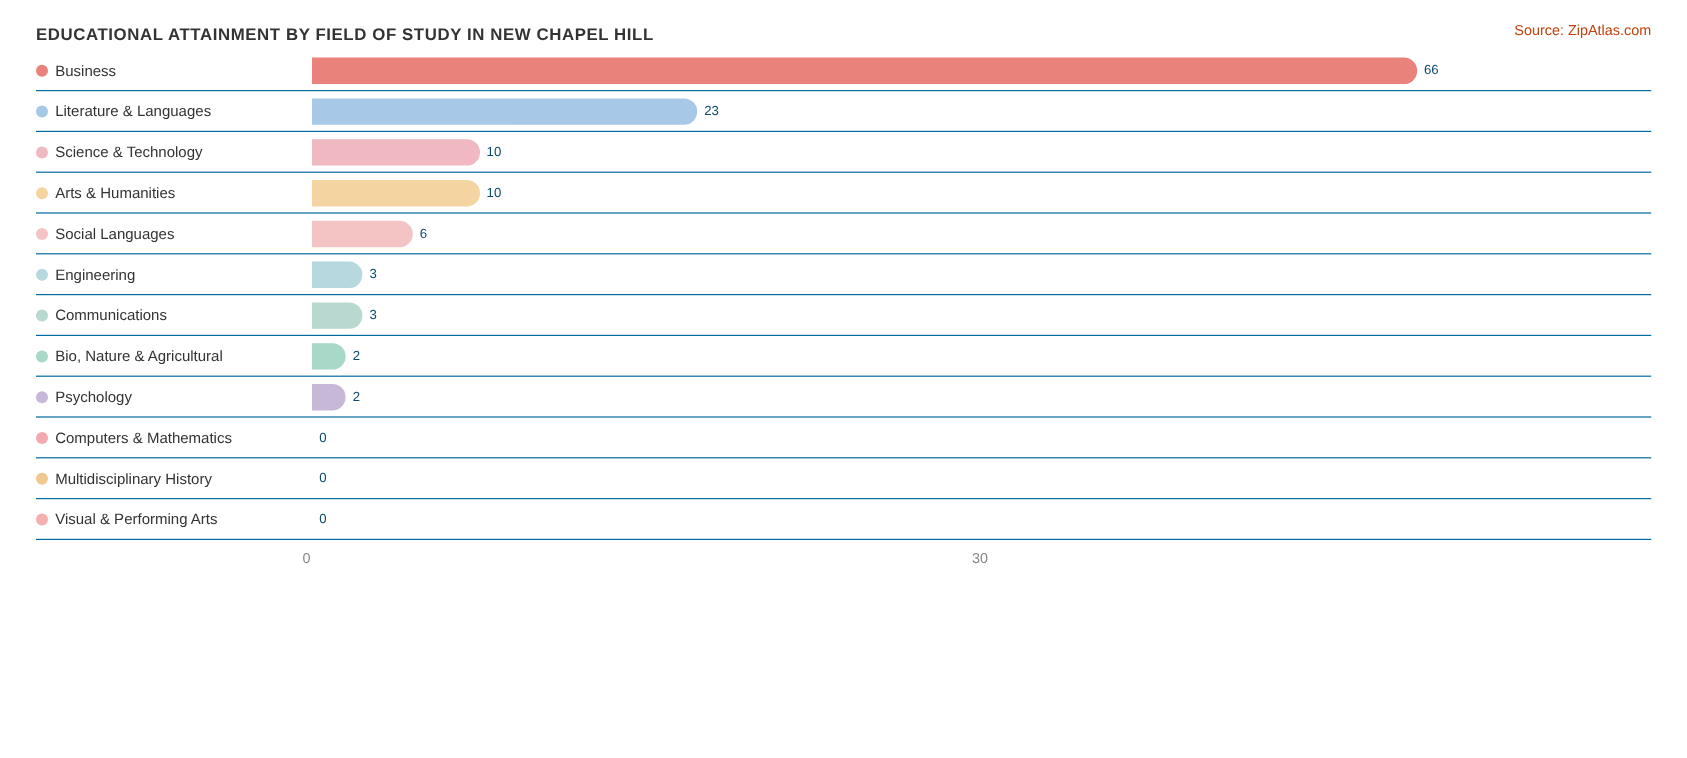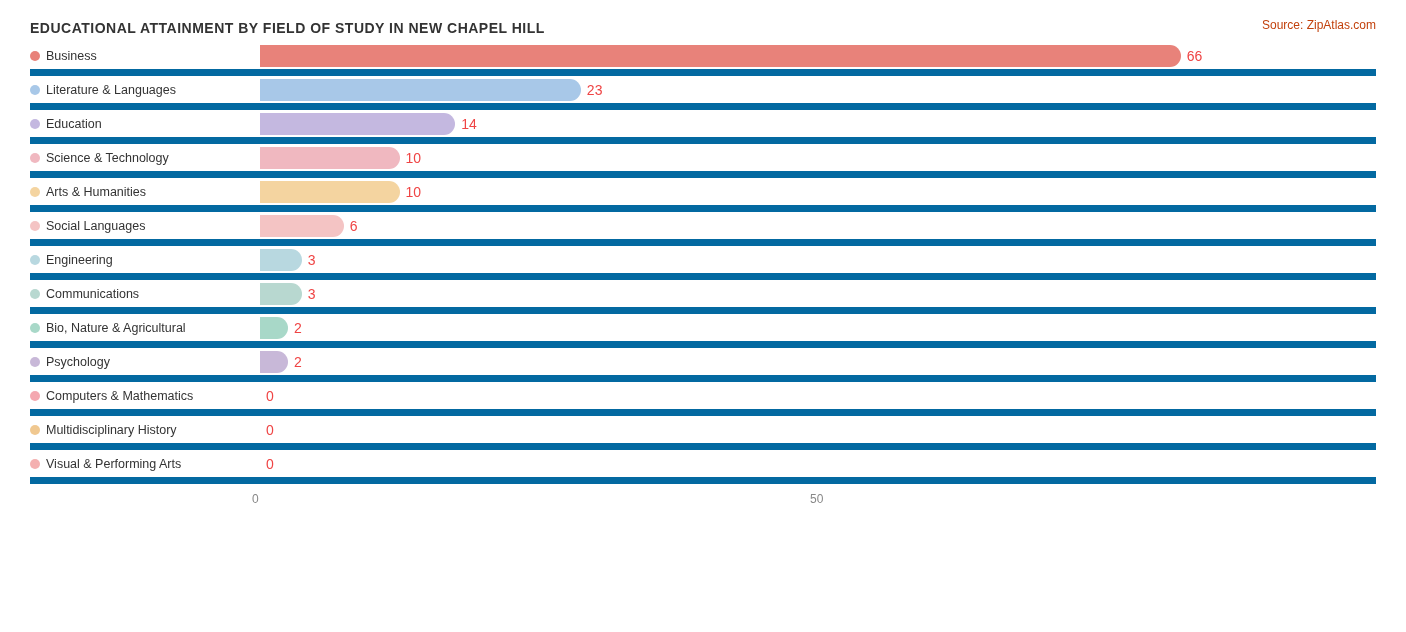--- a/index.html
+++ b/index.html
@@ -26,21 +26,21 @@
       margin-bottom: 10px;
     }
     .chart-area {
       position: relative;
       margin-top: 10px;
     }
     .bar-row {
       display: flex;
       align-items: center;
       height: 34px;
-      border-bottom: 7px solid #0369a1;
+      border-bottom: 1px solid #0369a1;
       position: relative;
     }
     .bar-label {
       width: 230px;
       min-width: 230px;
       font-size: 12.5px;
       color: #333;
       padding-right: 6px;
       display: flex;
       align-items: center;
@@ -58,22 +58,22 @@
       height: 22px;
       display: flex;
       align-items: center;
     }
     .bar {
       height: 22px;
       border-radius: 0 11px 11px 0;
       position: relative;
     }
     .bar-value {
-      font-size: 14px;
-      color: #ef4444;
+      font-size: 11px;
+      color: #0c4a6e;
       margin-left: 6px;
       white-space: nowrap;
     }
     .x-axis {
       display: flex;
       margin-left: 230px;
       margin-top: 8px;
       position: relative;
     }
     .x-tick {
@@ -105,30 +105,20 @@
         <span class="dot" style="background:#a8c8e8"></span>
         <span>Literature &amp; Languages</span>
       </div>
       <div class="bar-container">
         <div class="bar" style="width:28.749999999999996%; background:#a8c8e8; min-width:4px;"></div>
         <span class="bar-value">23</span>
       </div>
     </div>
 
 
-    <div class="bar-row">
-      <div class="bar-label">
-        <span class="dot" style="background:#c4b8e0"></span>
-        <span>Education</span>
-      </div>
-      <div class="bar-container">
-        <div class="bar" style="width:17.5%; background:#c4b8e0; min-width:4px;"></div>
-        <span class="bar-value">14</span>
-      </div>
-    </div>
 
 
     <div class="bar-row">
       <div class="bar-label">
         <span class="dot" style="background:#f0b8c0"></span>
         <span>Science &amp; Technology</span>
       </div>
       <div class="bar-container">
         <div class="bar" style="width:12.5%; background:#f0b8c0; min-width:4px;"></div>
         <span class="bar-value">10</span>
@@ -228,16 +218,16 @@
         <span class="dot" style="background:#f4b0b0"></span>
         <span>Visual &amp; Performing Arts</span>
       </div>
       <div class="bar-container">
         <div class="bar" style="width:0%; background:#f4b0b0; min-width:0px;"></div>
         <span class="bar-value">0</span>
       </div>
     </div>
   <div class="x-axis" style="height: 20px; position: relative;">
       <span class="x-tick" style="left: calc(0% - 8px);">0</span>
-      <span class="x-tick" style="left: calc(50% - 8px);">50</span>
+      <span class="x-tick" style="left: calc(50% - 8px);">30</span>
       <span class="x-tick" style="left: calc(100% - 8px); margin-left: 40px;">80</span>
     </div>
   </div>
 
 </body></html>

